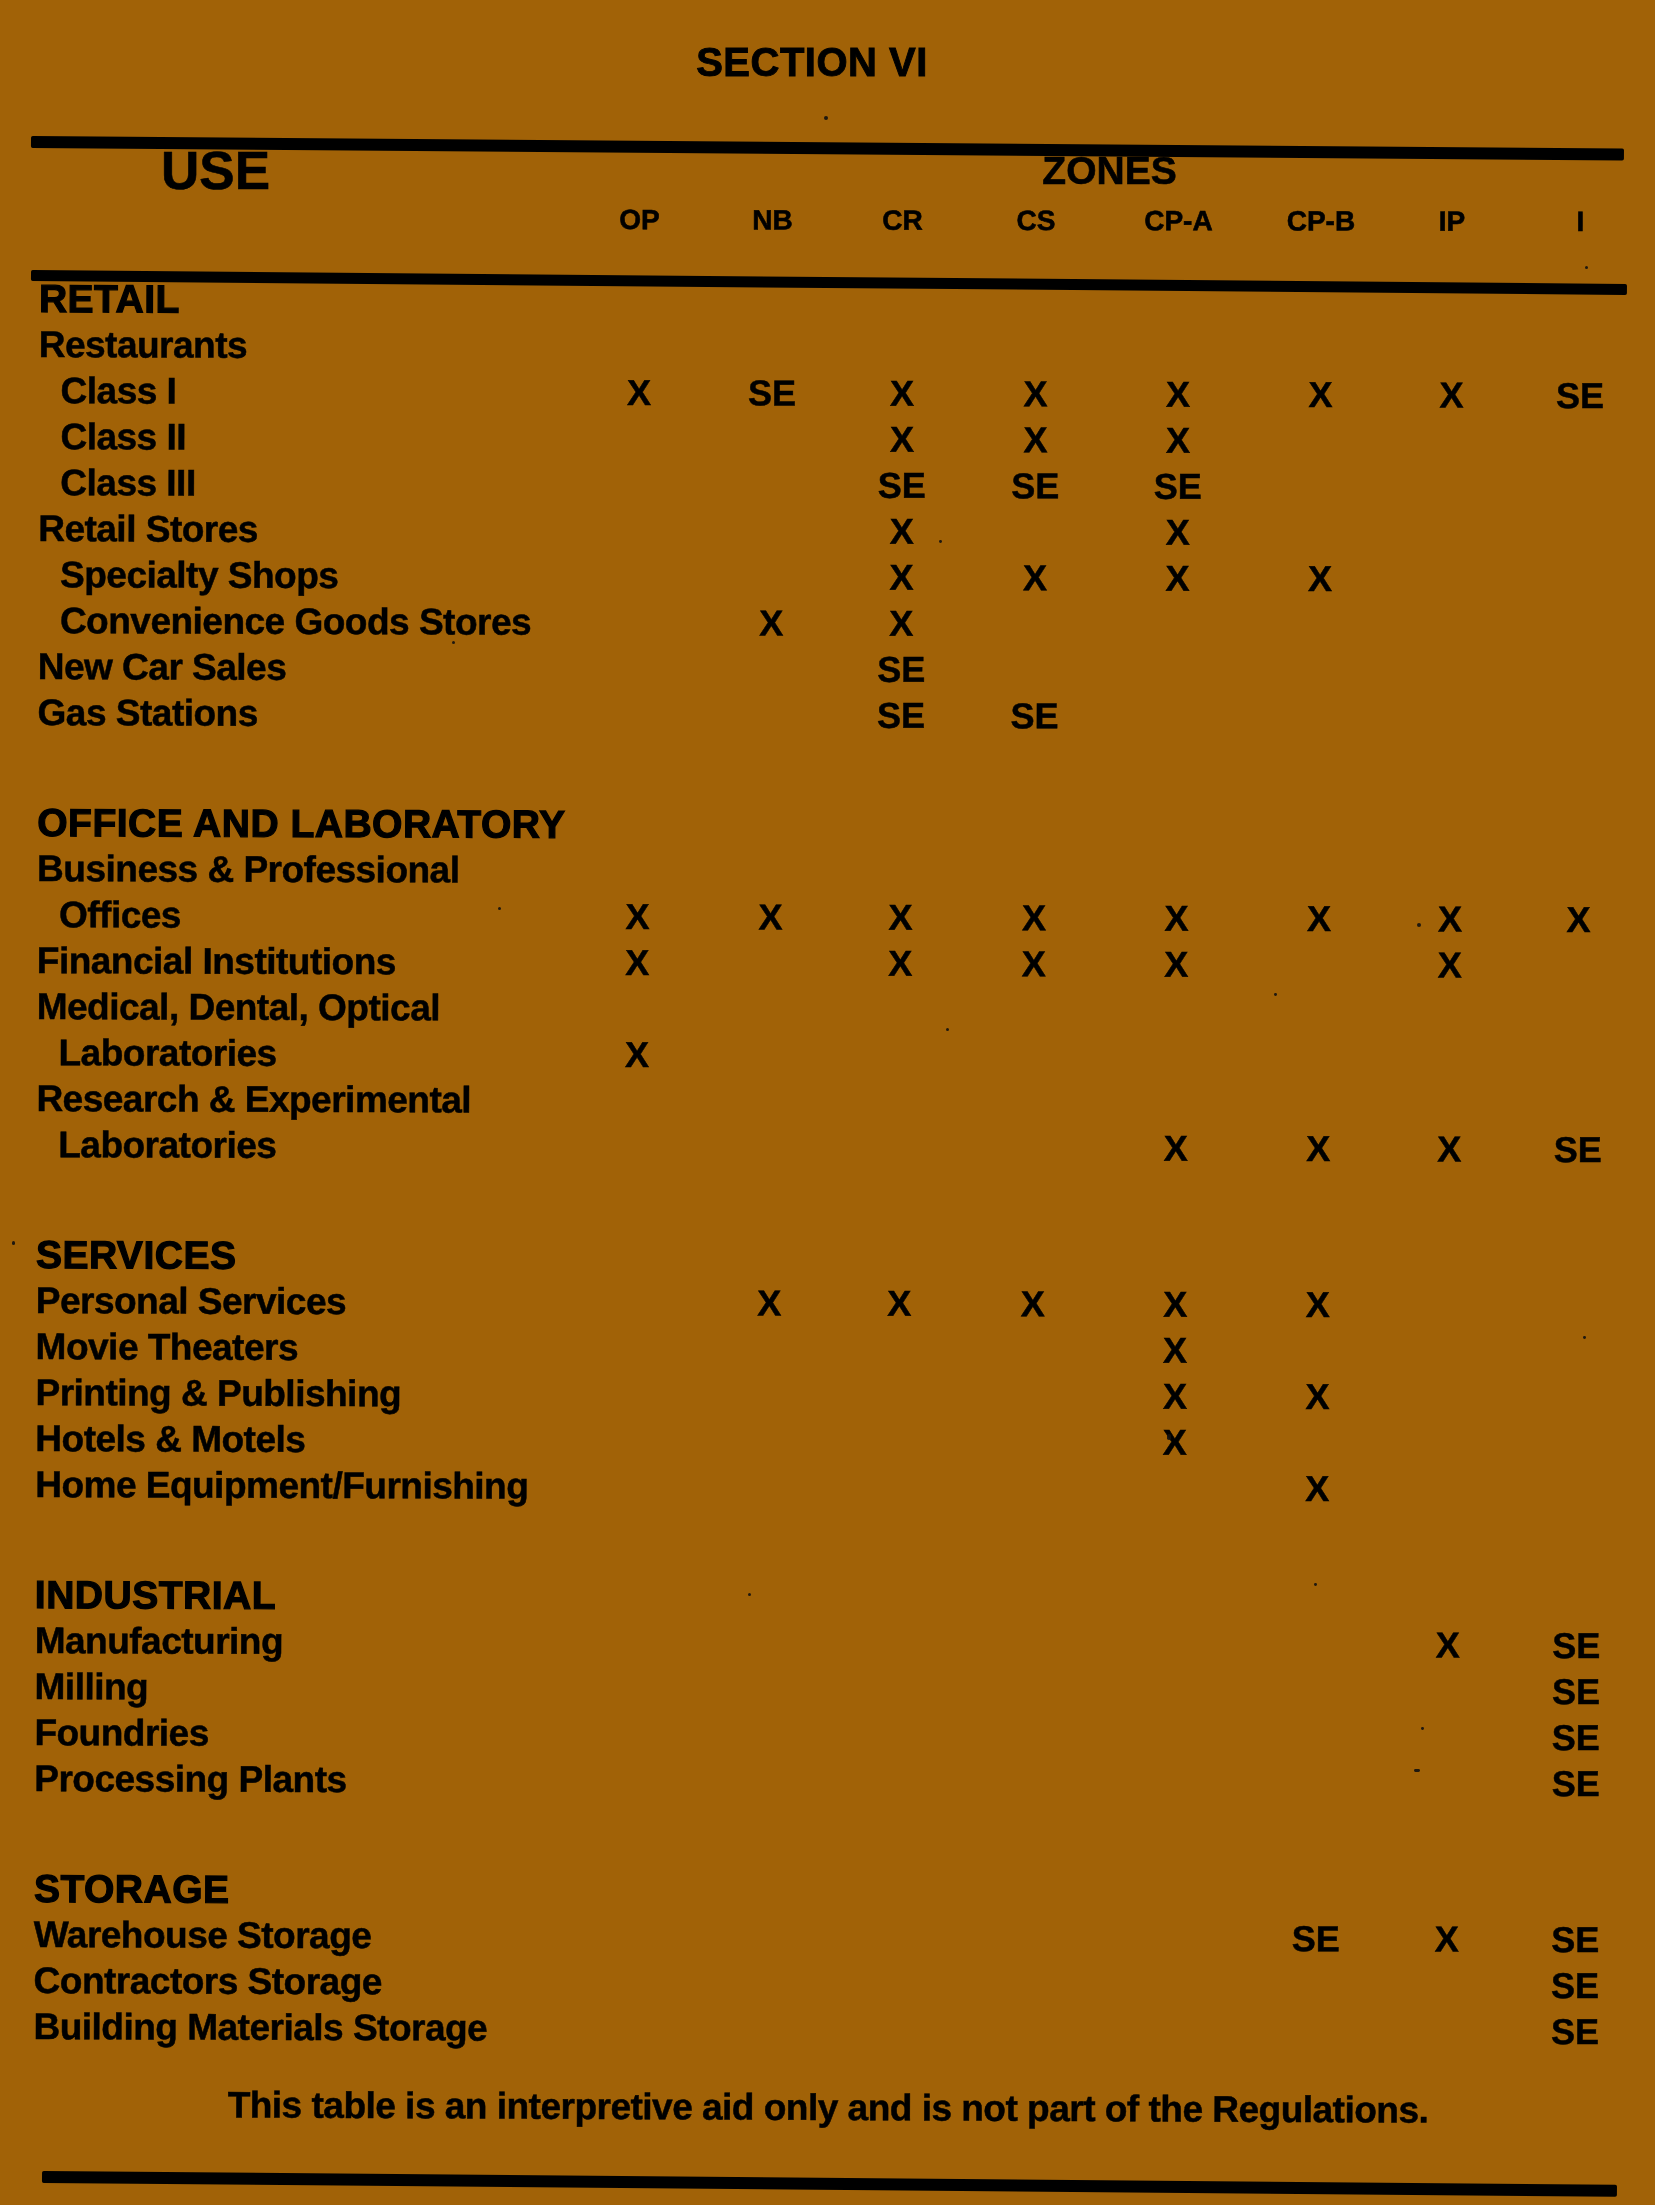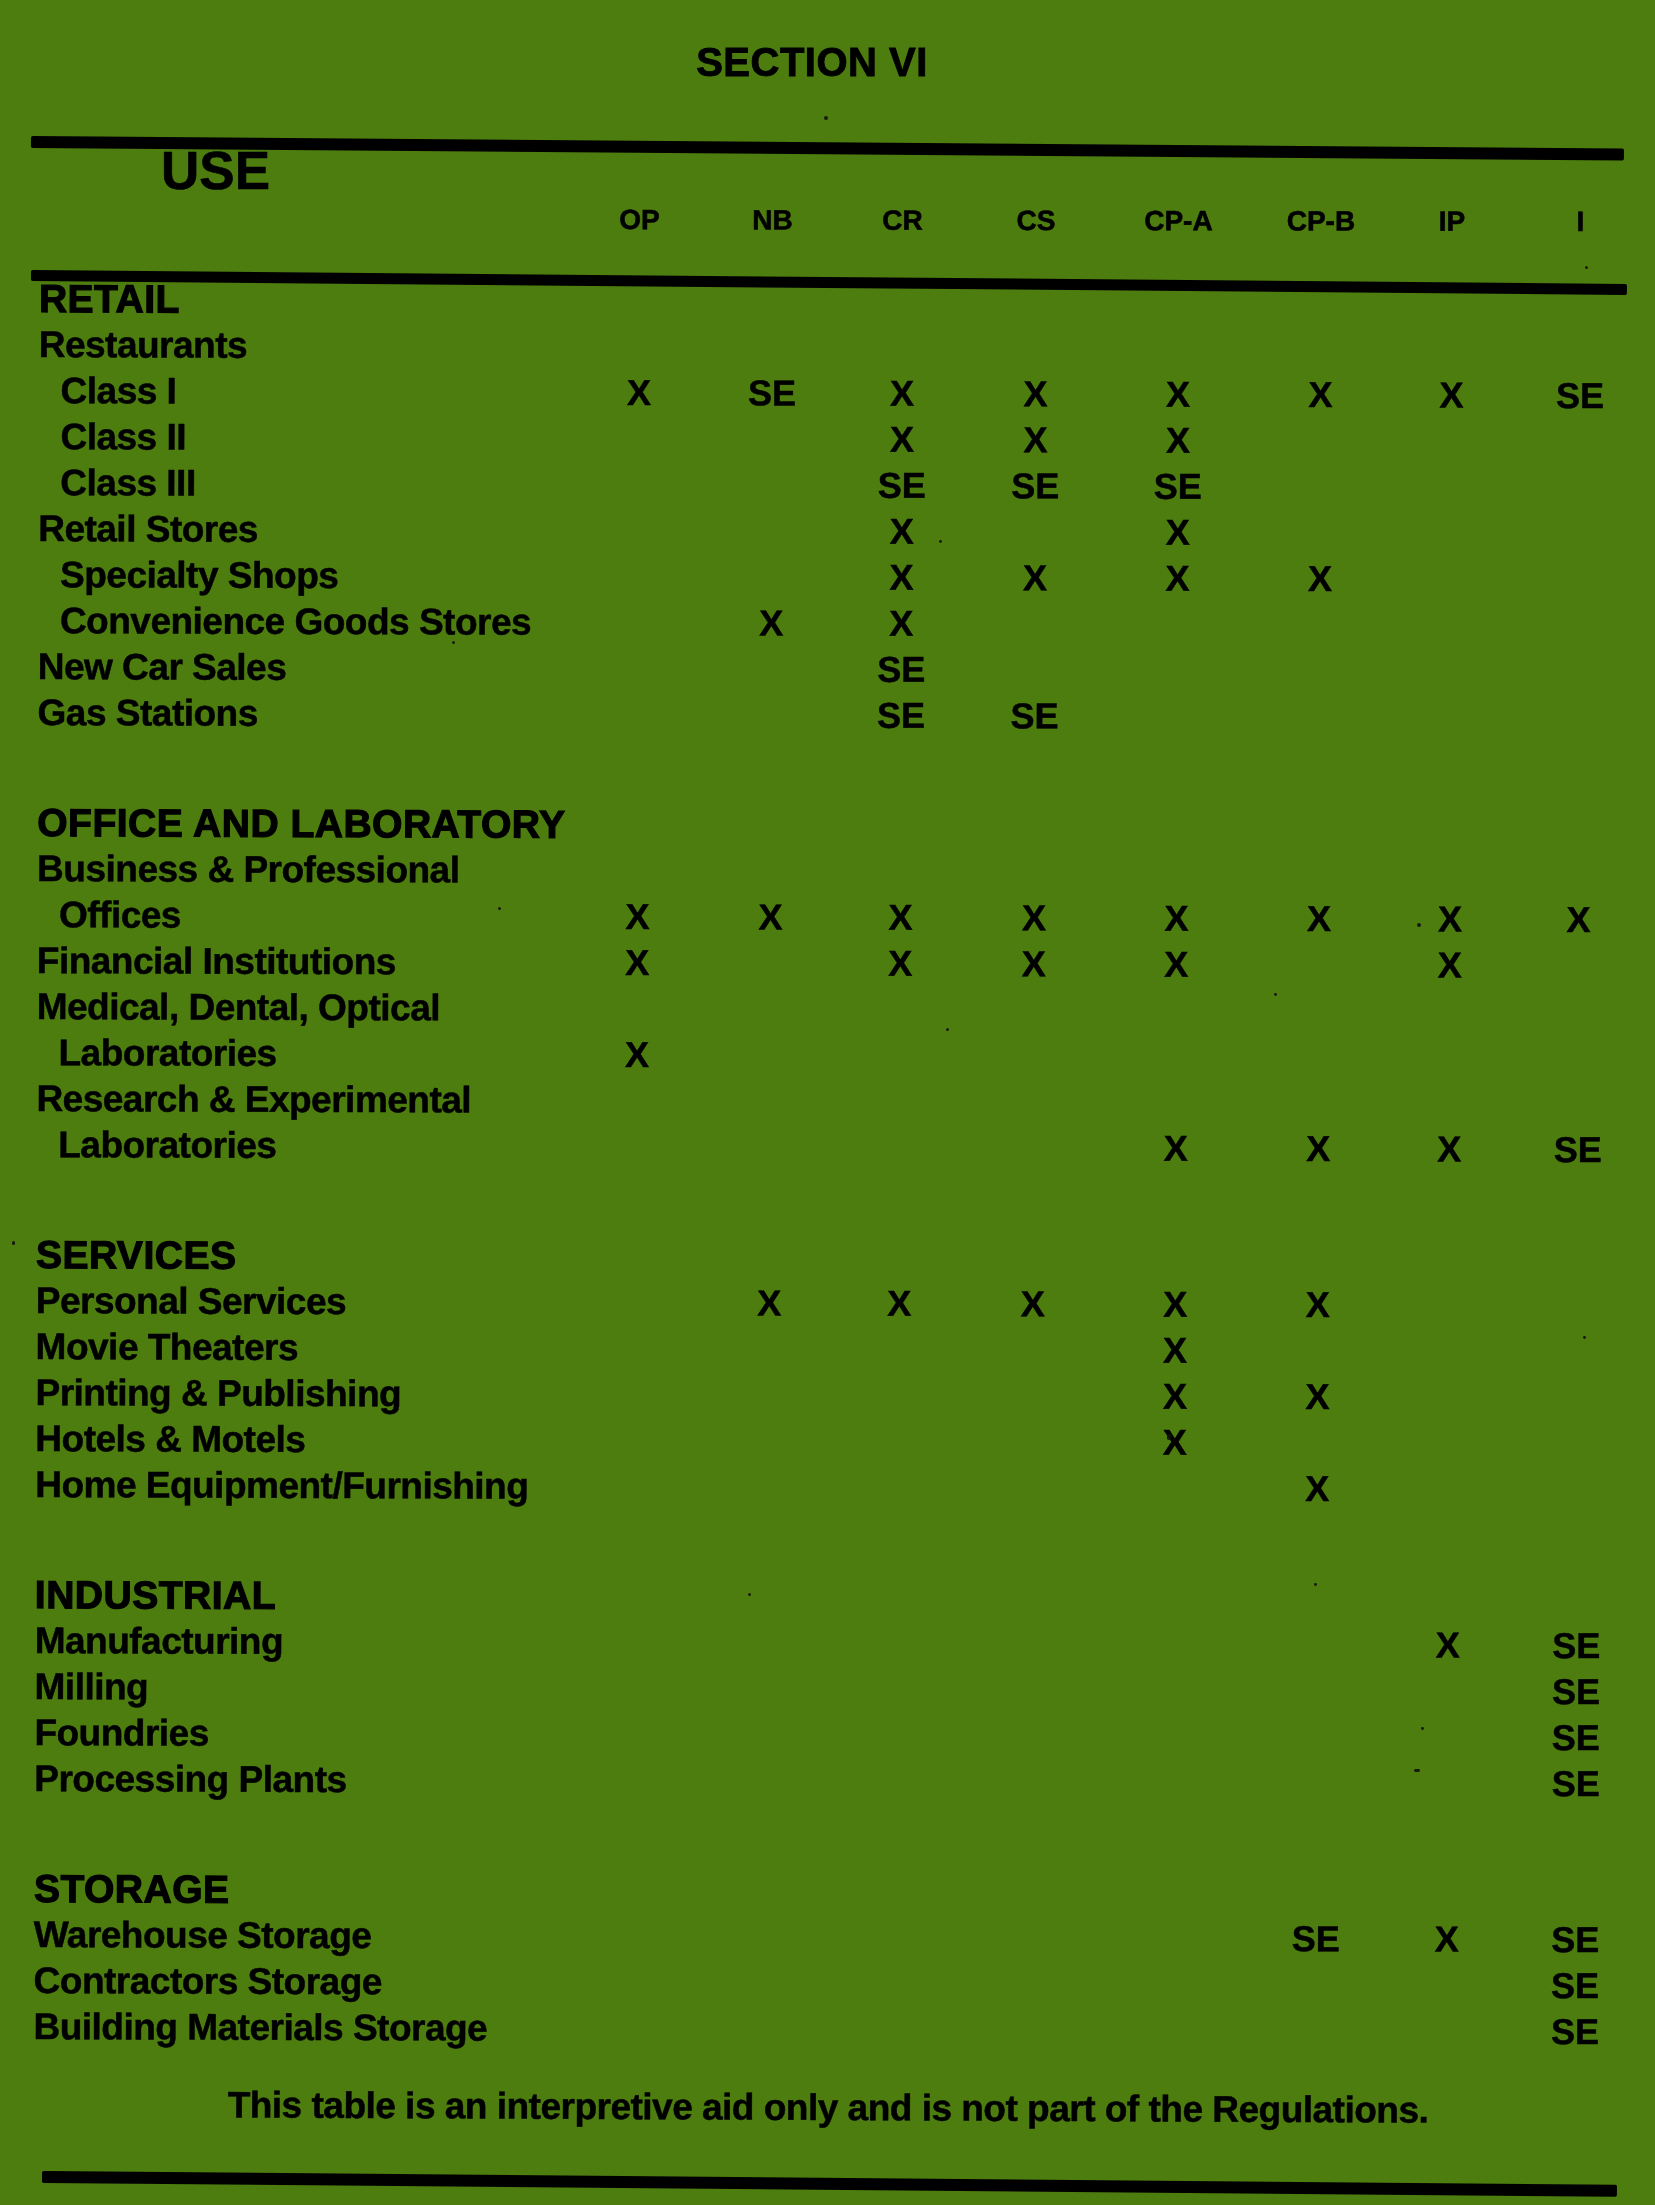--- a/index.html
+++ b/index.html
@@ -1,19 +1,19 @@
 <!DOCTYPE html>
 <html style="font-size:7.3px"><head>
 <meta charset="utf-8">
 <style>
   html,body { margin:0; padding:0; background:#ffffff; }
   .page {
     position:relative;
     width:1656px; height:2205px;
-    background:#4d7c0f;
+    background:#a16207;
     color:#000;
     font-family:"Liberation Sans", sans-serif;
     font-weight:700;
     overflow:hidden;
   }
 
   .title {
     position:absolute; top:39px; left:0; width:100%;
     text-align:center; font-size:40px; line-height:46px;
     -webkit-text-stroke:0.9px #000;
@@ -85,20 +85,21 @@
 </head>
 <body>
 
 <div class="page">
 
   <div class="title">SECTION VI</div>
 
   <div class="rule rule-top"></div>
 
   <div class="use-h">USE</div>
+  <div class="zones-h">ZONES</div>
 
   <div class="zone-cols">
       <div class="zhead">OP</div>
       <div class="zhead">NB</div>
       <div class="zhead">CR</div>
       <div class="zhead">CS</div>
       <div class="zhead">CP-A</div>
       <div class="zhead">CP-B</div>
       <div class="zhead">IP</div>
       <div class="zhead">I</div>

